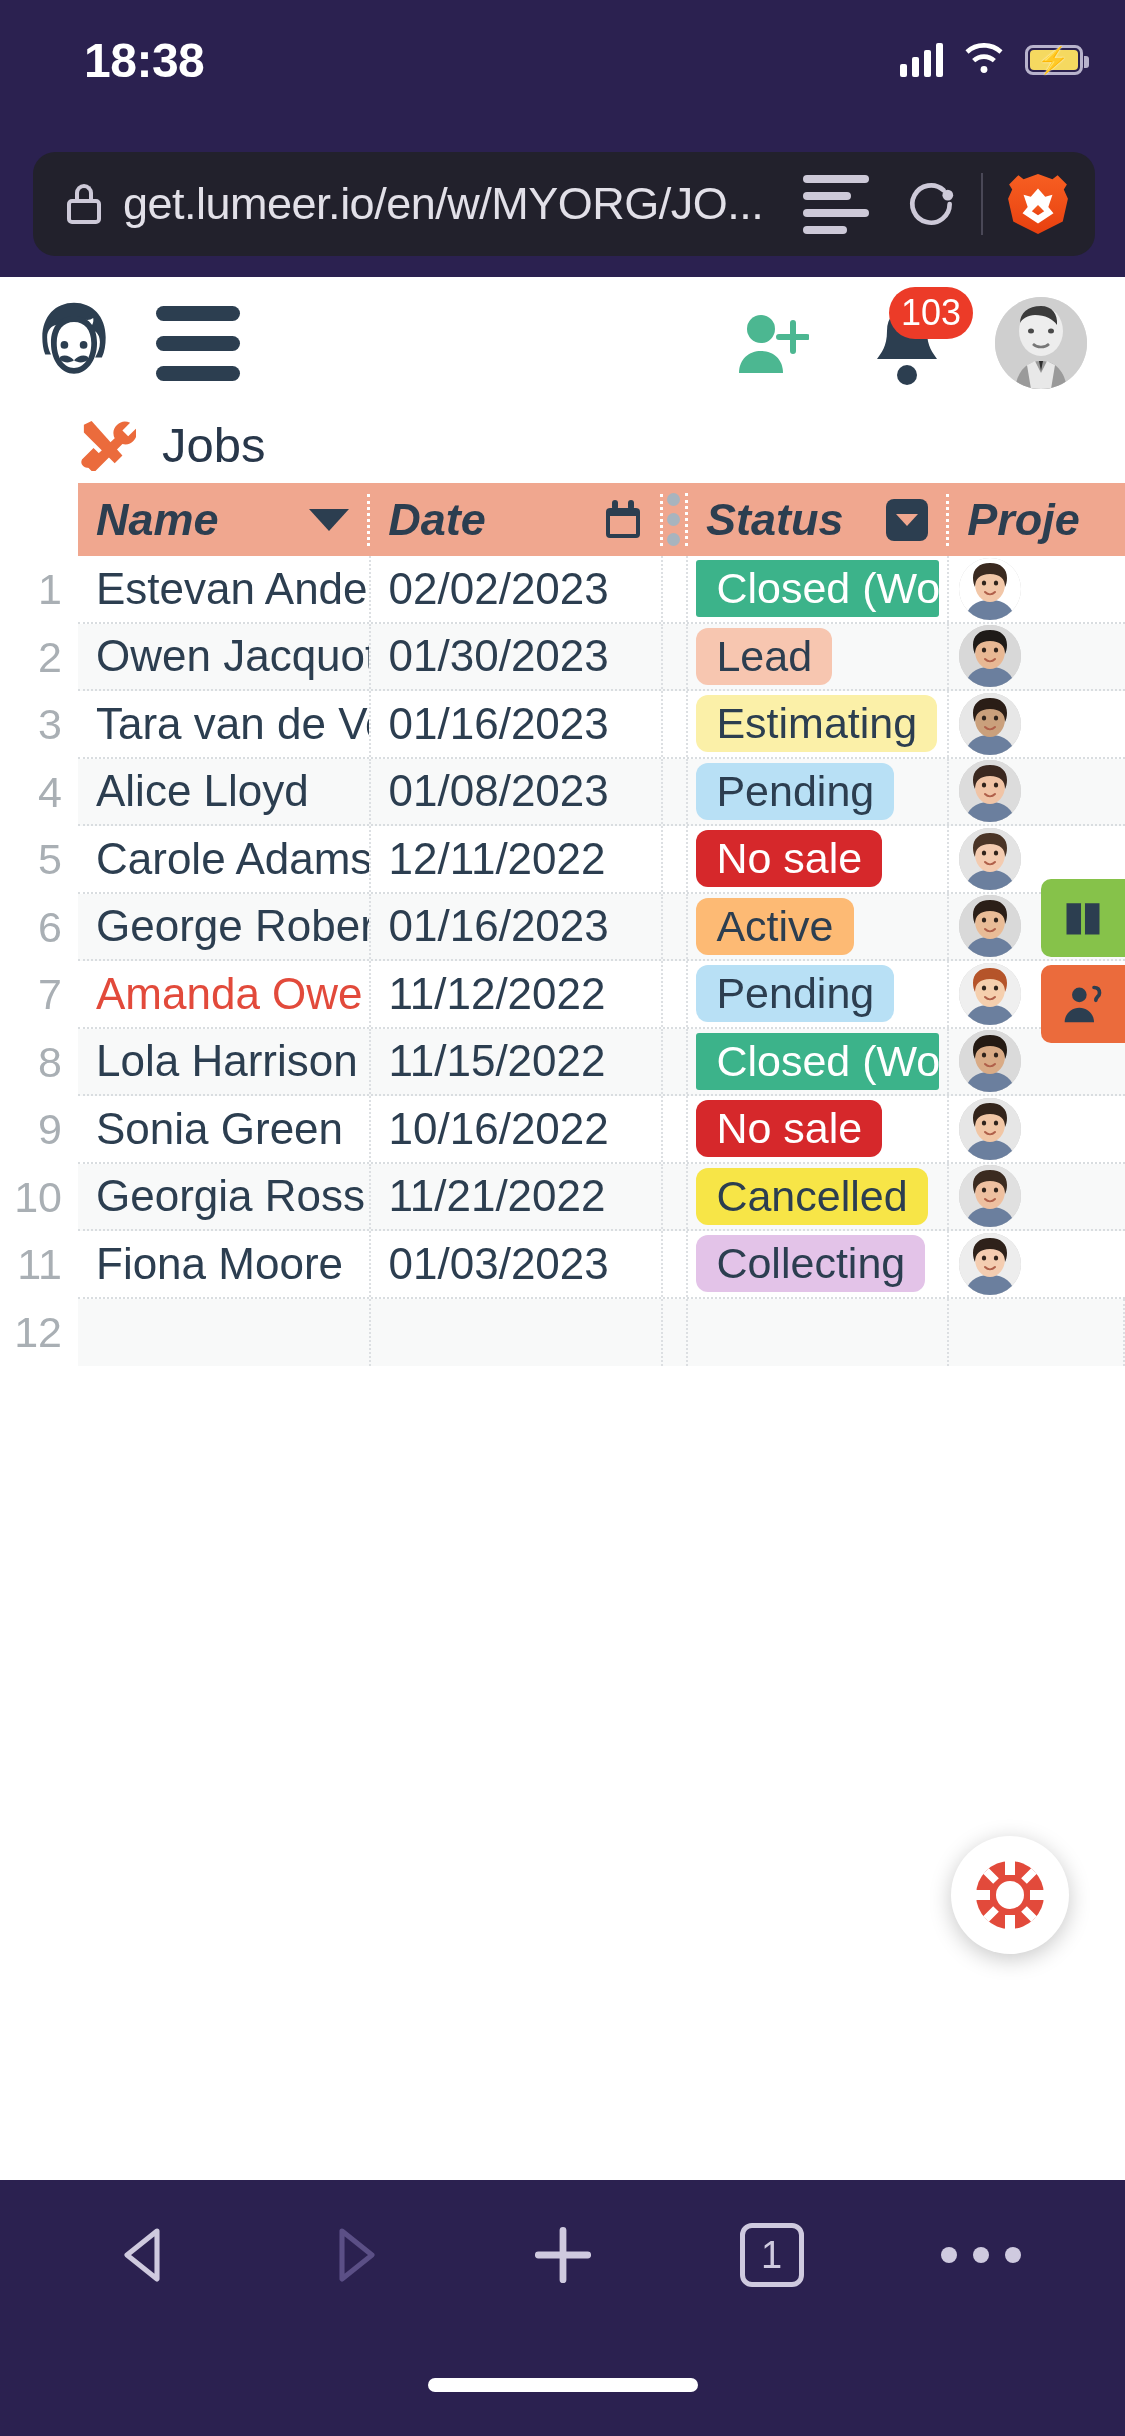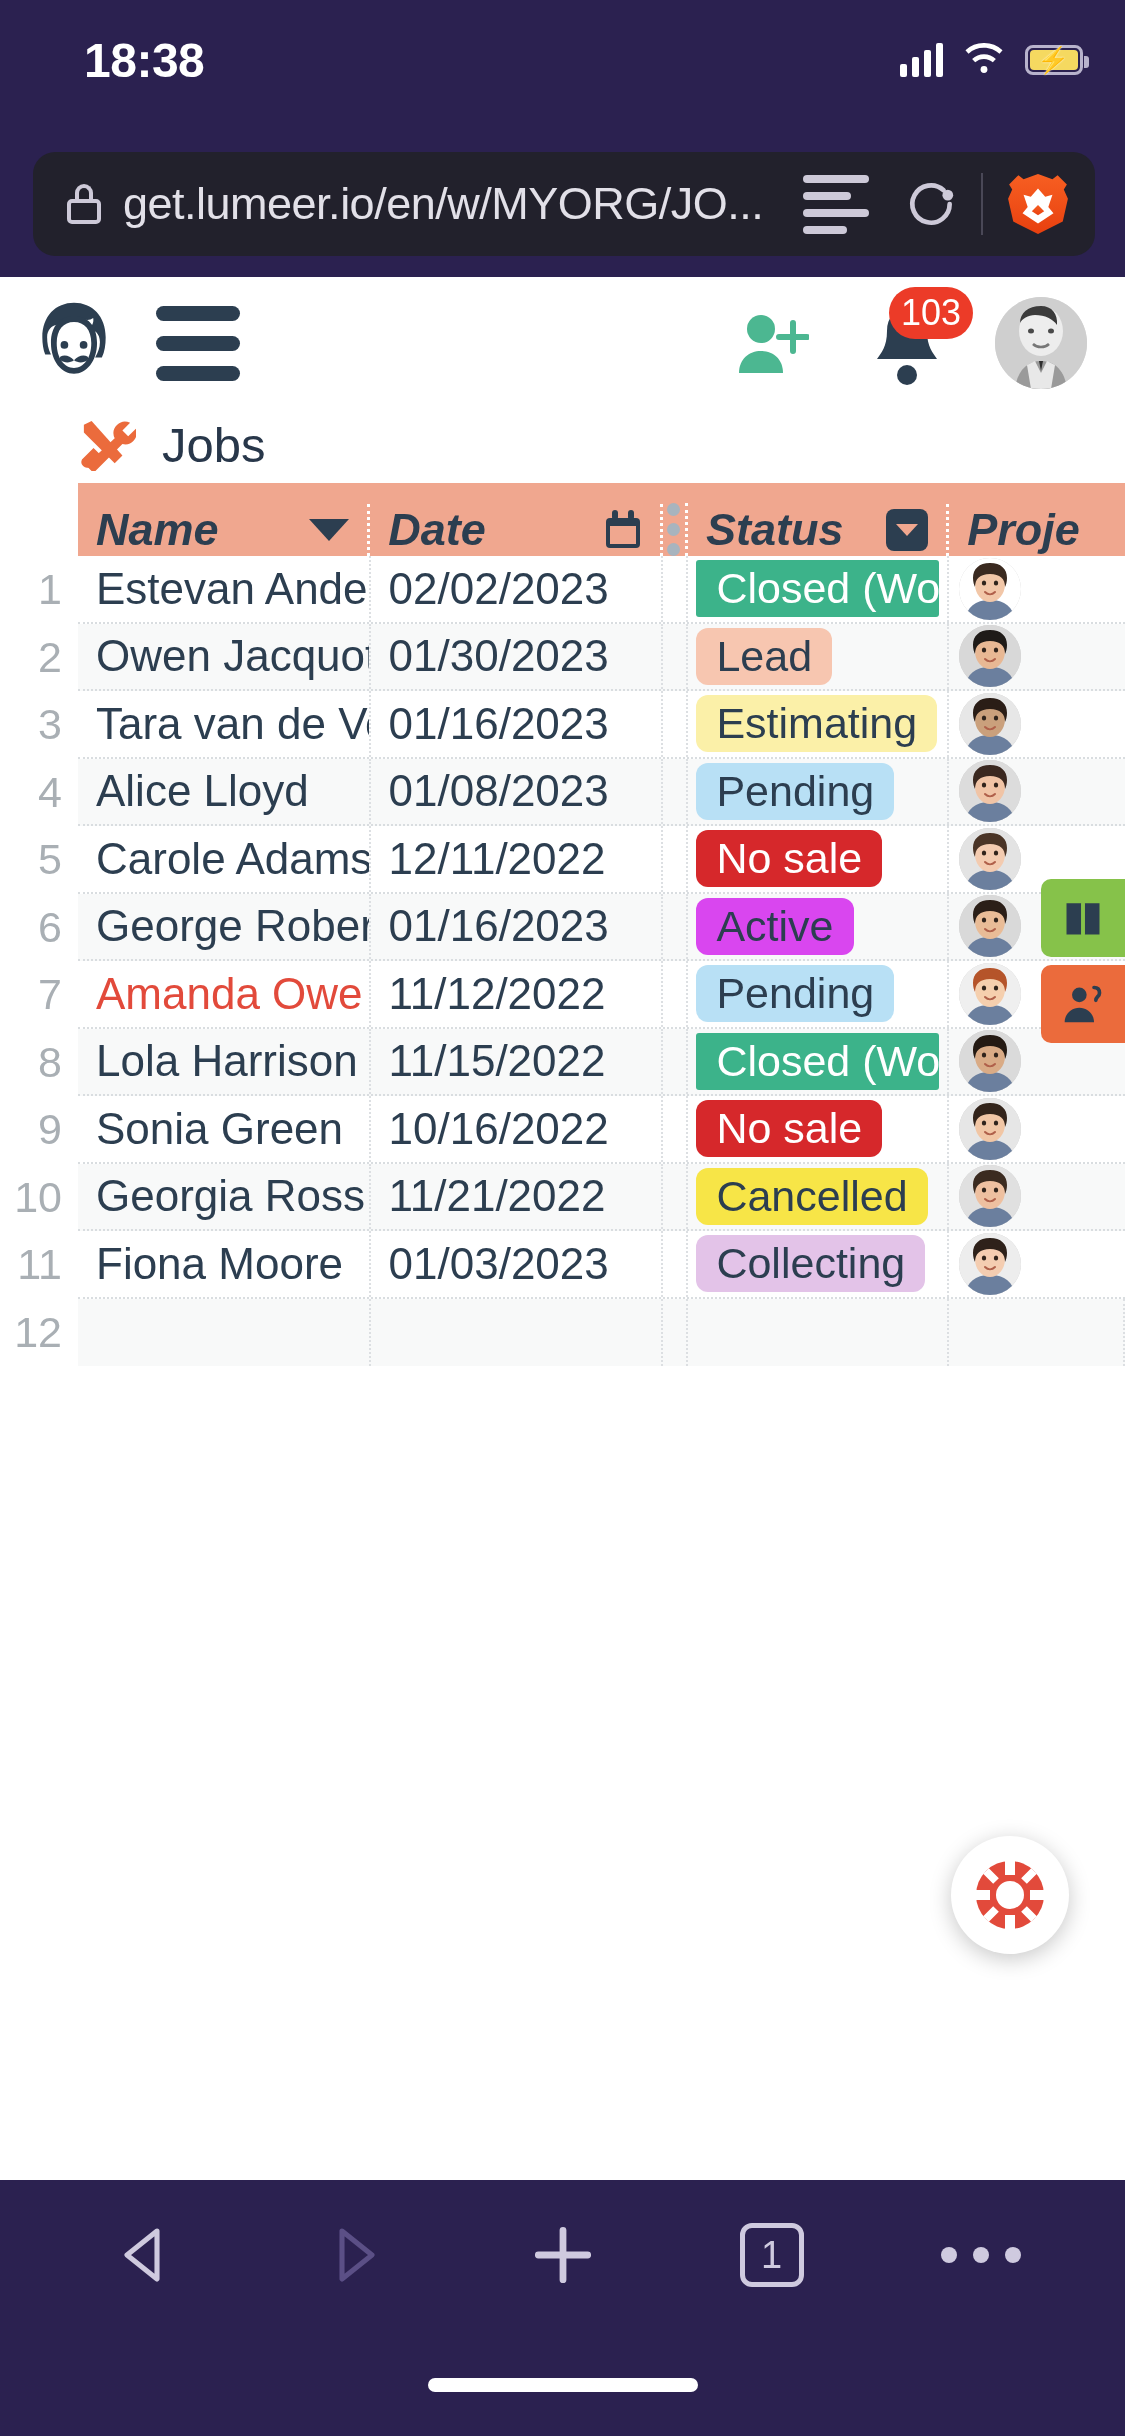--- a/index.html
+++ b/index.html
@@ -109,21 +109,21 @@
     display: flex; align-items: center; gap: 26px;
     padding: 8px 0 10px 78px; height: 74px;
   }
   .title-ico { width: 58px; height: 52px; flex: none; }
   .title-text { font-size: 49px; color: #28374a; font-weight: 400; }
 
   
   .table { position: relative; margin-left: 78px; width: 1047px; }
   .thead {
     display: flex; height: 73px; background: #f0a78f;
-    align-items: flex-end;
+    align-items: center;
   }
   .th {
     display: flex; align-items: center; position: relative;
     border-right: 3px dotted #ffffff;
     padding: 0 18px;
   }
   .th-label {
     font-size: 45px; font-style: italic; color: #2c3e50; font-weight: 600;
     white-space: nowrap; overflow: hidden;
   }
@@ -482,21 +482,21 @@
     <path d="M26 34c3 3 7 3 10 0" stroke="#b0604a" stroke-width="2" fill="none" stroke-linecap="round"></path>
   </svg></span>
             </div>
           </div>
           <div class="trow even">
             <div class="rownum">6</div>
             <div class="td td-name">George Rober</div>
             <div class="td td-date">01/16/2023</div>
             <div class="td-grip"></div>
             <div class="td td-status">
-              <span class="badge" style="background:#d946ef;color:#2c3e50">Active</span>
+              <span class="badge" style="background:#fdba74;color:#2c3e50">Active</span>
             </div>
             <div class="td td-project">
               <span class="av"><svg width="62" height="62" viewBox="0 0 62 62">
     <rect width="62" height="62" fill="#d9d9d9"></rect>
     <path d="M6 62c2-13 10-20 25-20s23 7 25 20z" fill="#6b7f9e"></path>
     <ellipse cx="31" cy="26" rx="15" ry="18" fill="#e9bc97"></ellipse>
     <path d="M31 5c-11 0-17 6-17 15 0 4 1 7 2 9 0-8 5-13 15-13s15 5 15 13c1-2 2-5 2-9 0-9-6-15-17-15z" fill="#2b1f18"></path>
     <ellipse cx="25" cy="25" rx="2.2" ry="2.6" fill="#30241c"></ellipse>
     <ellipse cx="37" cy="25" rx="2.2" ry="2.6" fill="#30241c"></ellipse>
     <path d="M26 34c3 3 7 3 10 0" stroke="#b0604a" stroke-width="2" fill="none" stroke-linecap="round"></path>

